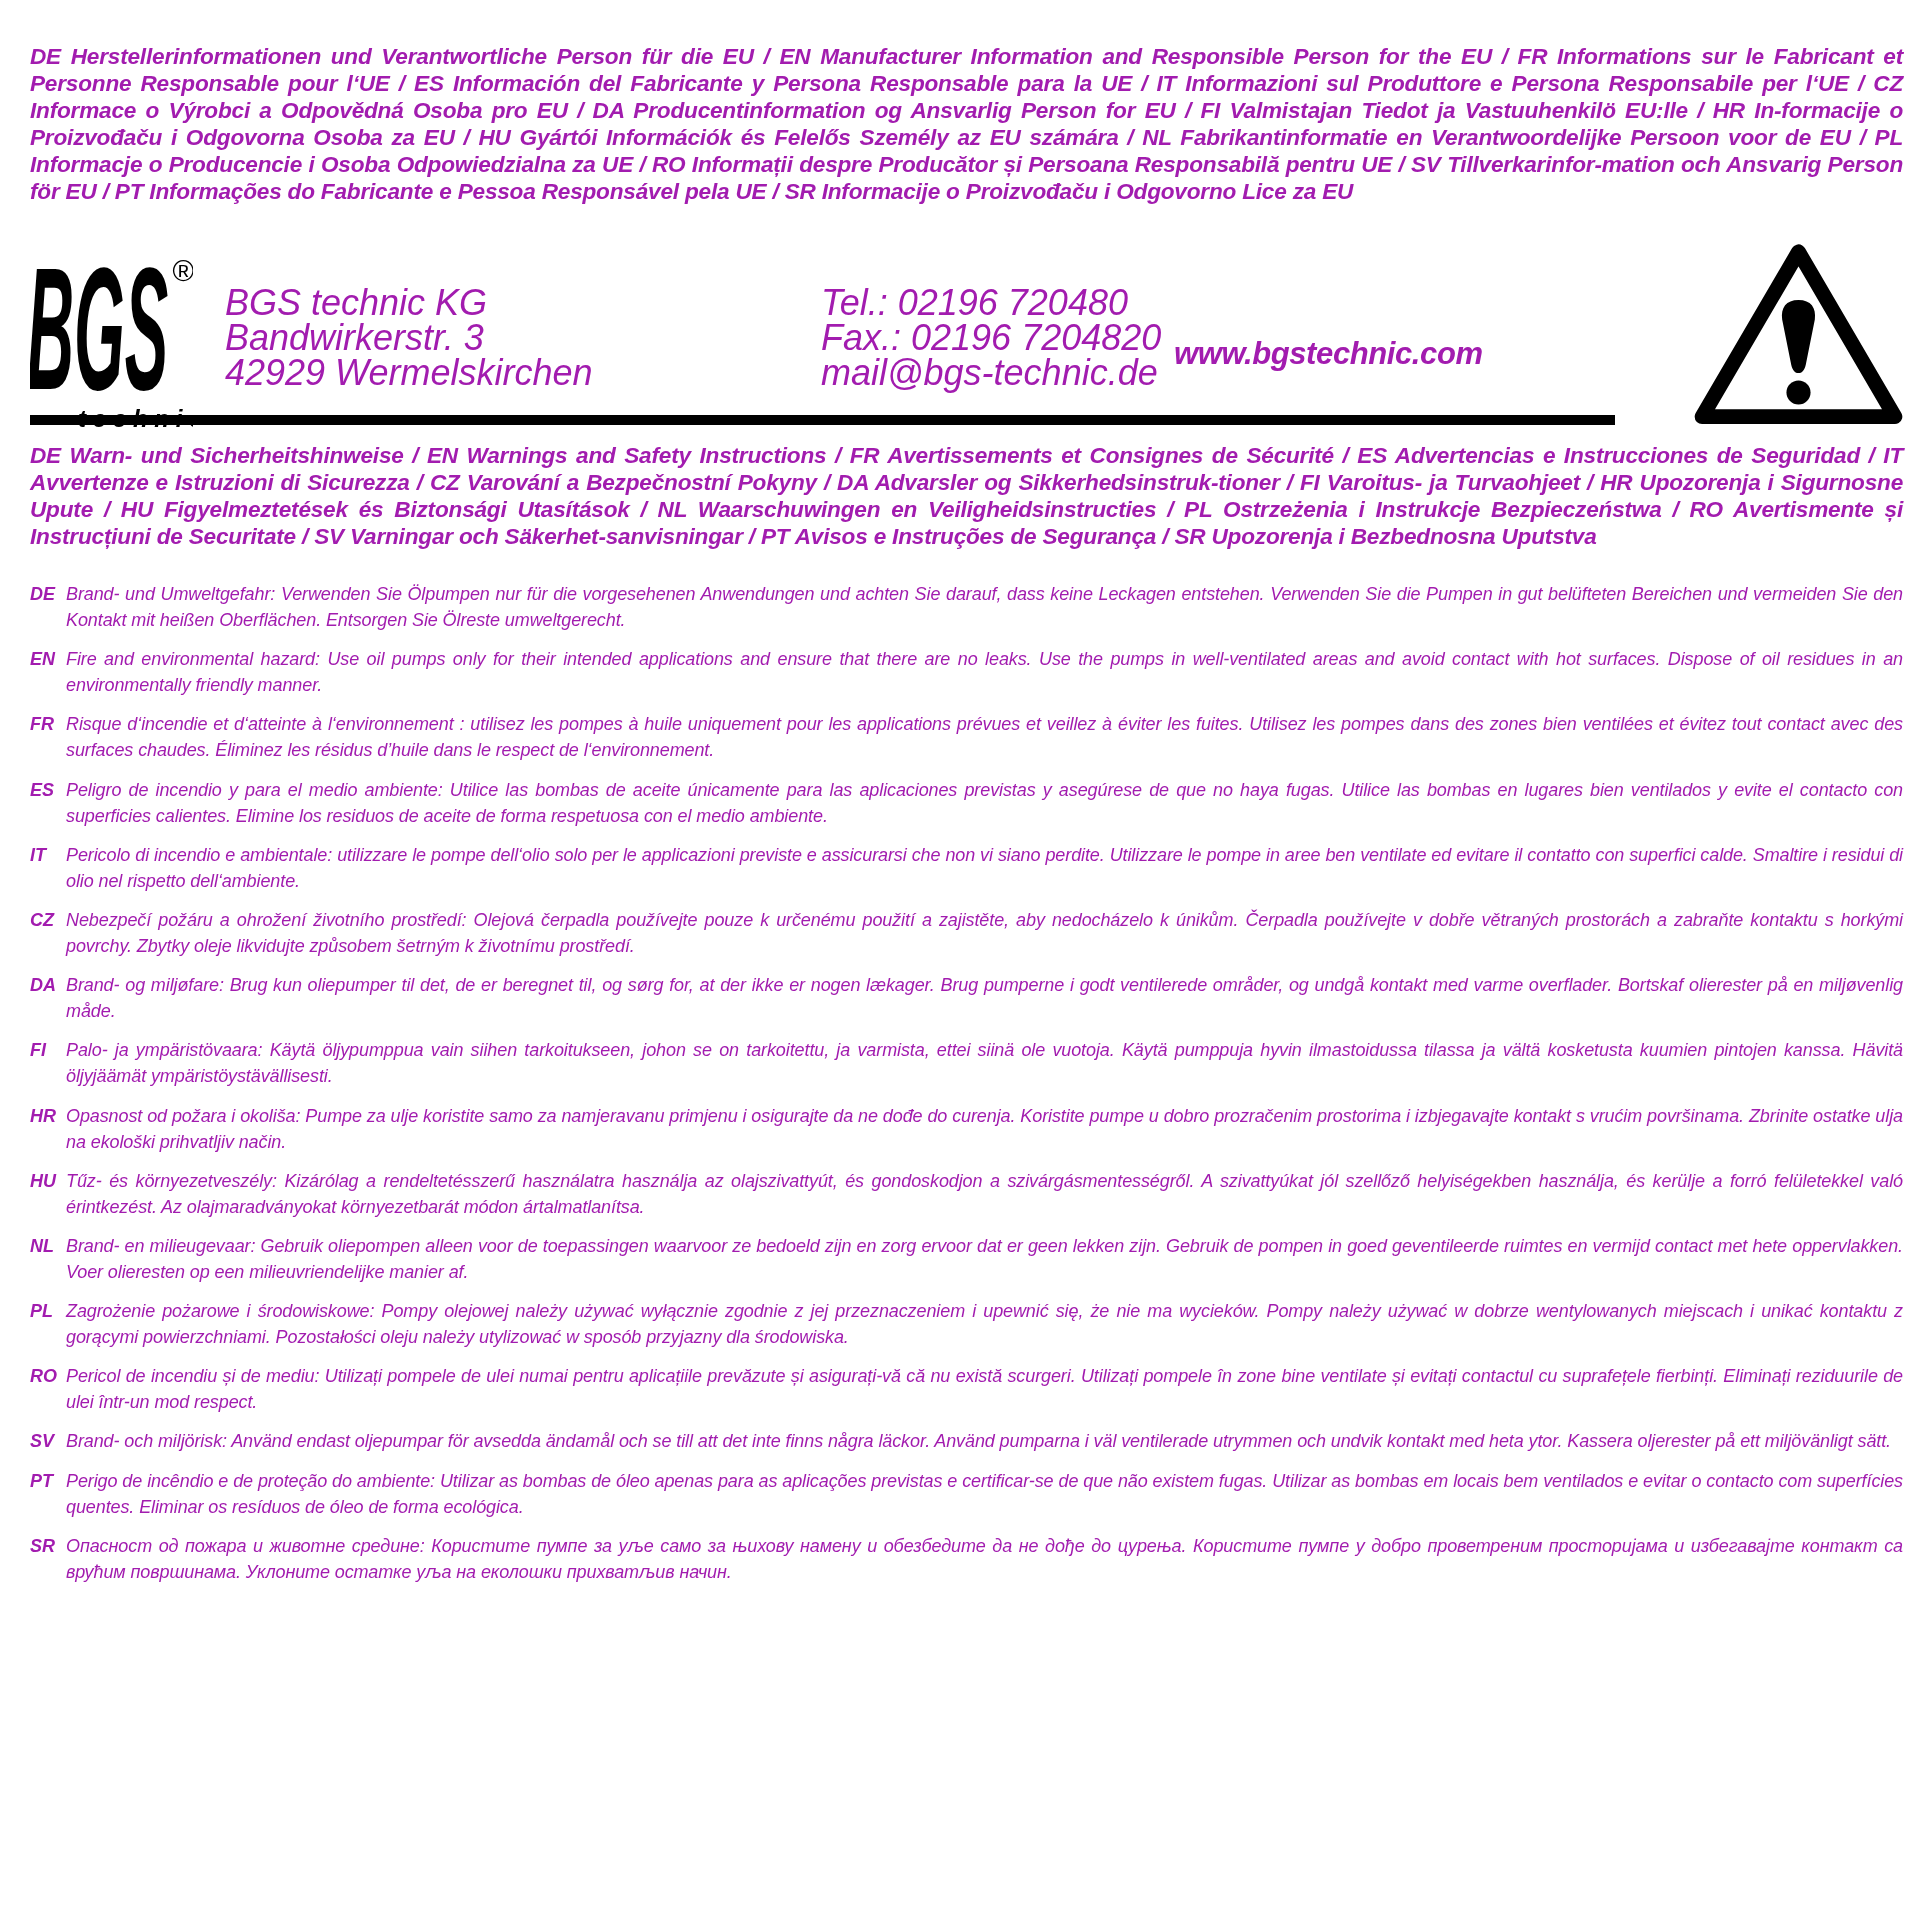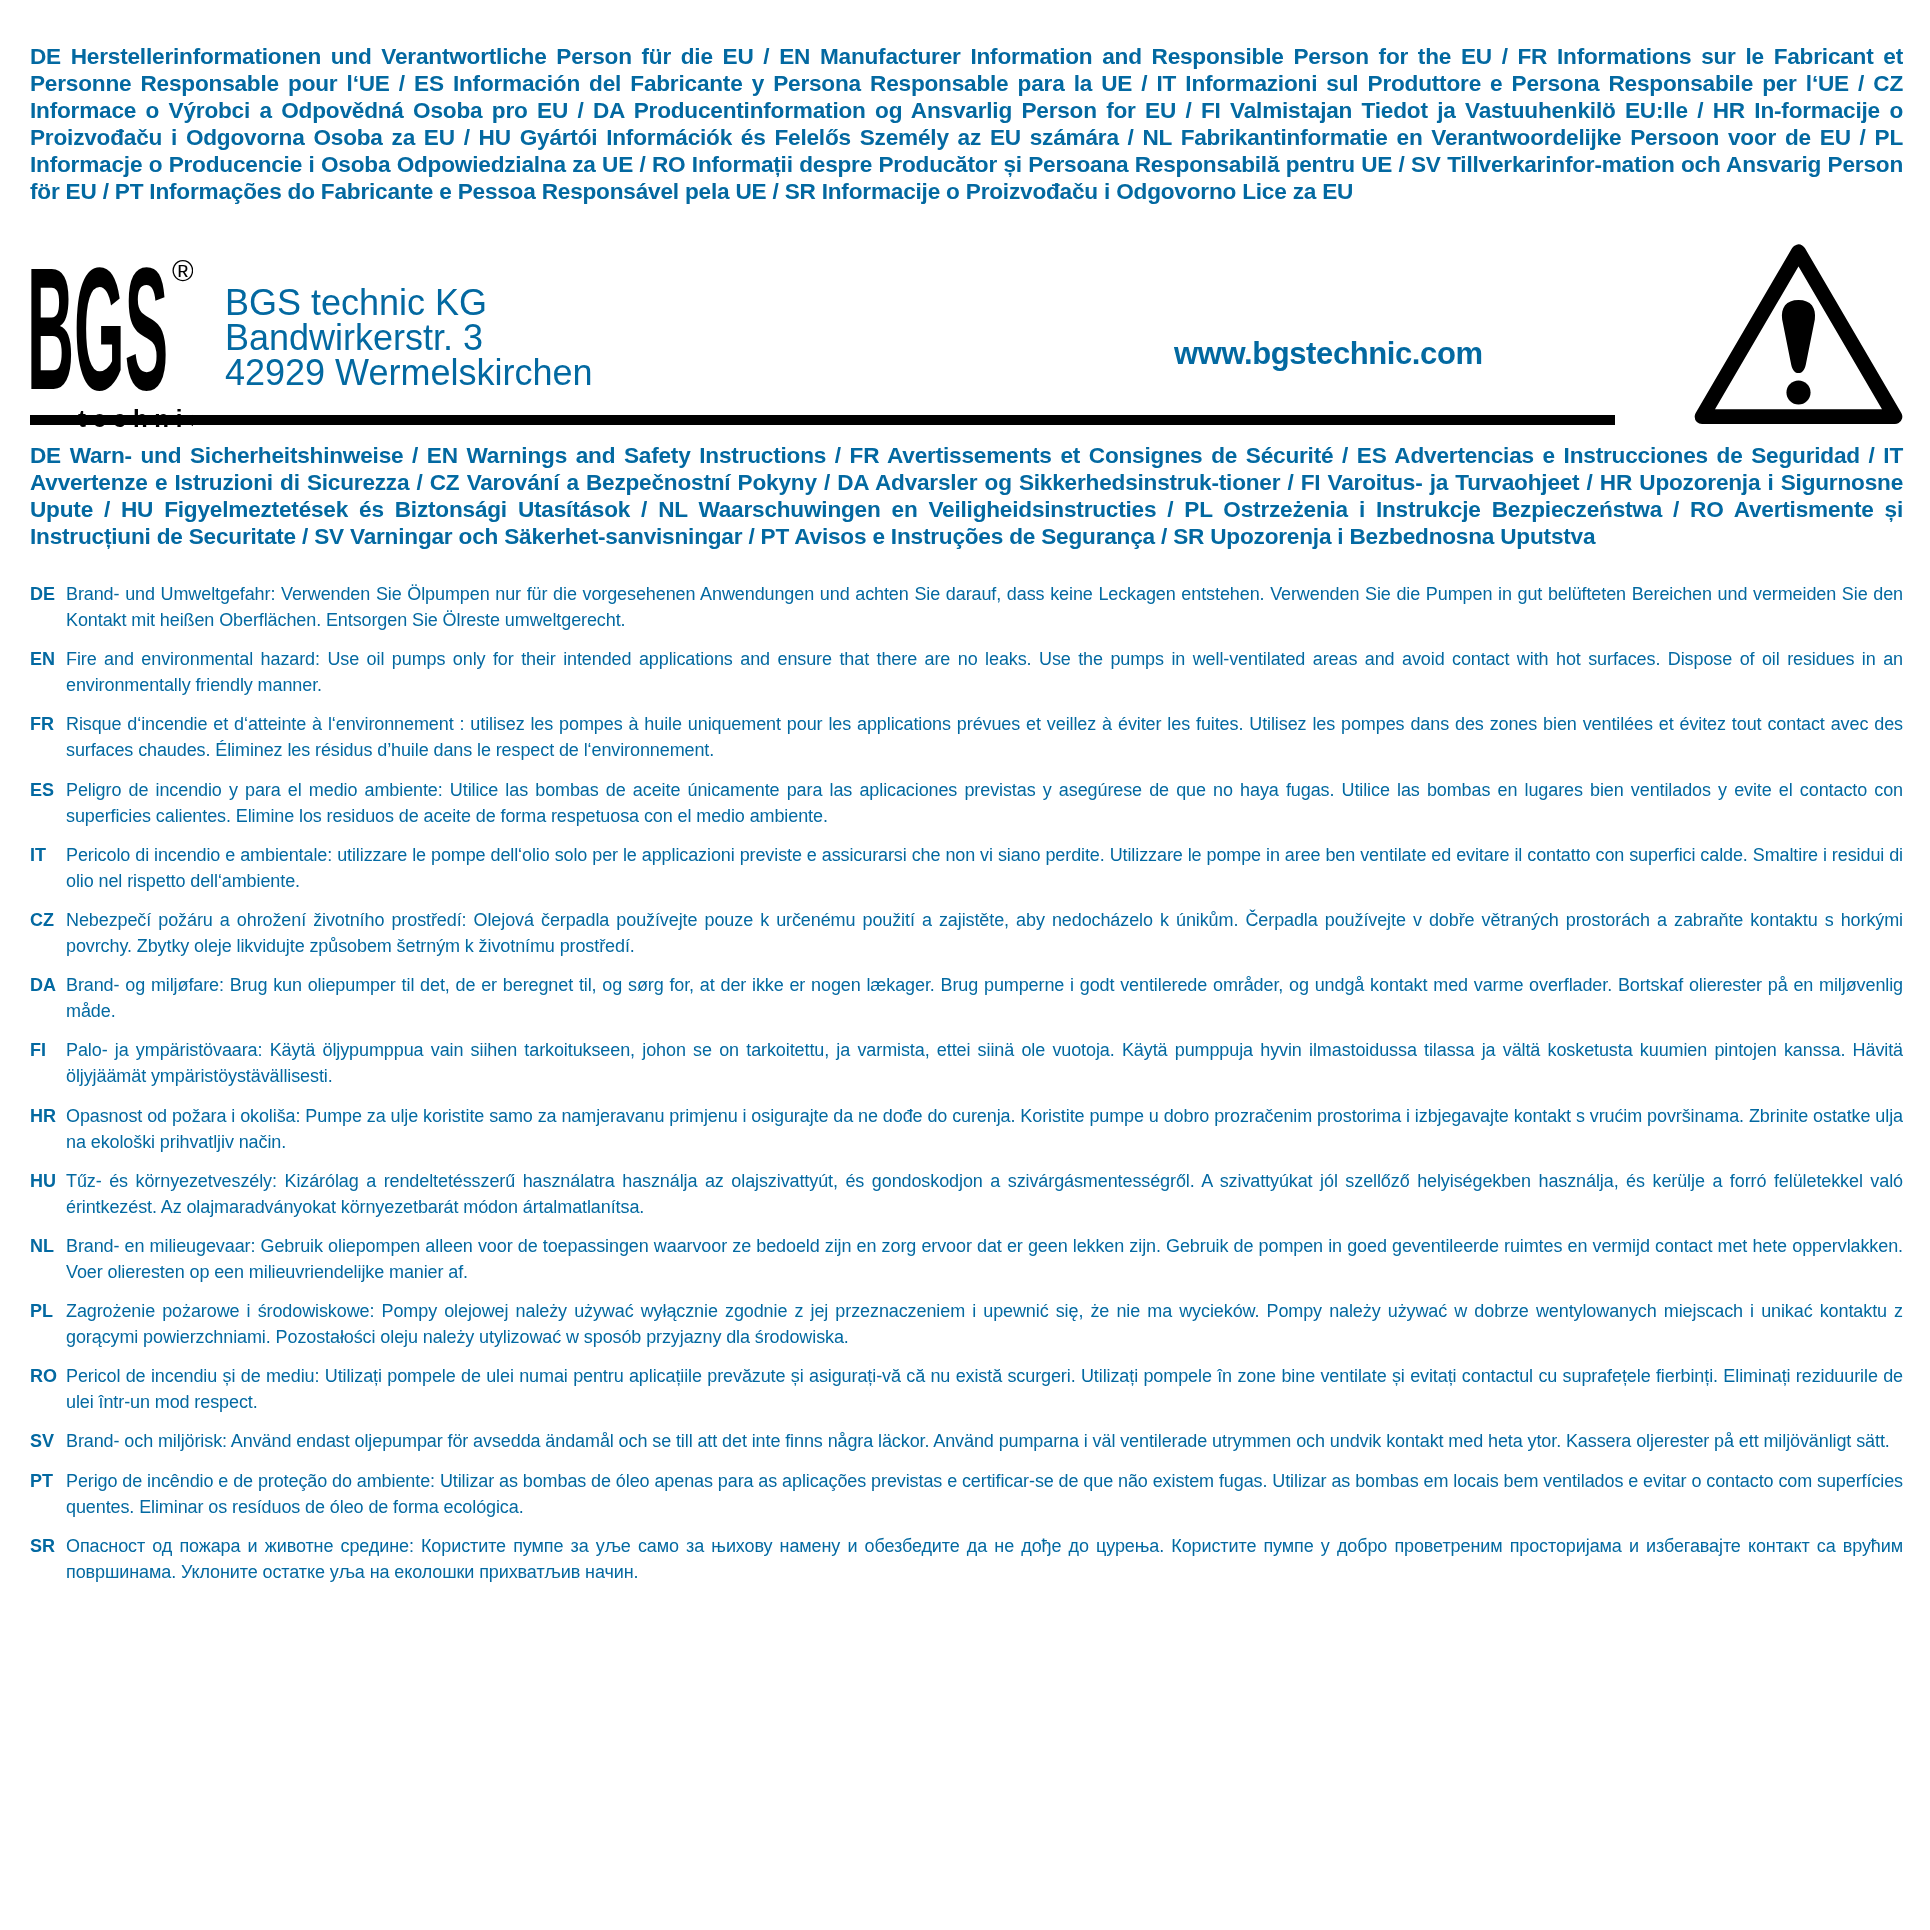--- a/index.html
+++ b/index.html
@@ -3,23 +3,24 @@
 <meta charset="utf-8">
 <style>
   html, body { margin: 0; padding: 0; background: #ffffff; }
   .page {
     position: relative;
     width: 1930px;
     height: 1930px;
     box-sizing: border-box;
     padding: 43px 27px 0 30px;
     background: #ffffff;
-    color: #0369a1;
+    color: #a21caf;
     font-family: "Liberation Sans", "DejaVu Sans", sans-serif;
     overflow: hidden;
+    font-style: italic;
   }
   .top-header {
     font-size: 22.6px;
     font-weight: bold;
     line-height: 27px;
     text-align: justify;
     letter-spacing: -0.2px;
   }
   .brand { position: relative; height: 184px; margin-top: 45px; }
   .logo { position: absolute; left: 0; top: 0; text-align: right; }
@@ -57,20 +58,25 @@
         <text x="62" y="228" font-family="Liberation Sans, DejaVu Sans, sans-serif" font-weight="bold" font-size="31" fill="#000000">t e c h n i c</text>
       </svg>
     </div>
 
     <div class="addr">
       <div>BGS technic KG</div>
       <div>Bandwirkerstr. 3</div>
       <div>42929 Wermelskirchen</div>
     </div>
 
+    <div class="contact">
+      <div>Tel.: 02196 720480</div>
+      <div>Fax.: 02196 7204820</div>
+      <div>mail@bgs-technic.de</div>
+    </div>
 
     <div class="site">www.bgstechnic.com</div>
 
     <div class="triangle">
       <svg width="209" height="182" viewBox="0 0 268 234" aria-hidden="true">
         <path d="M134 10 L258 222 L10 222 Z" fill="#ffffff" stroke="#000000" stroke-width="19" stroke-linejoin="round"></path>
         <path d="M134 72 C118 72 111 82 113 97 L124 152 C125.5 161 128.5 166 134 166 C139.5 166 142.5 161 144 152 L155 97 C157 82 150 72 134 72 Z" fill="#000000"></path>
         <circle cx="134" cy="191" r="15.5" fill="#000000"></circle>
       </svg>
     </div>

